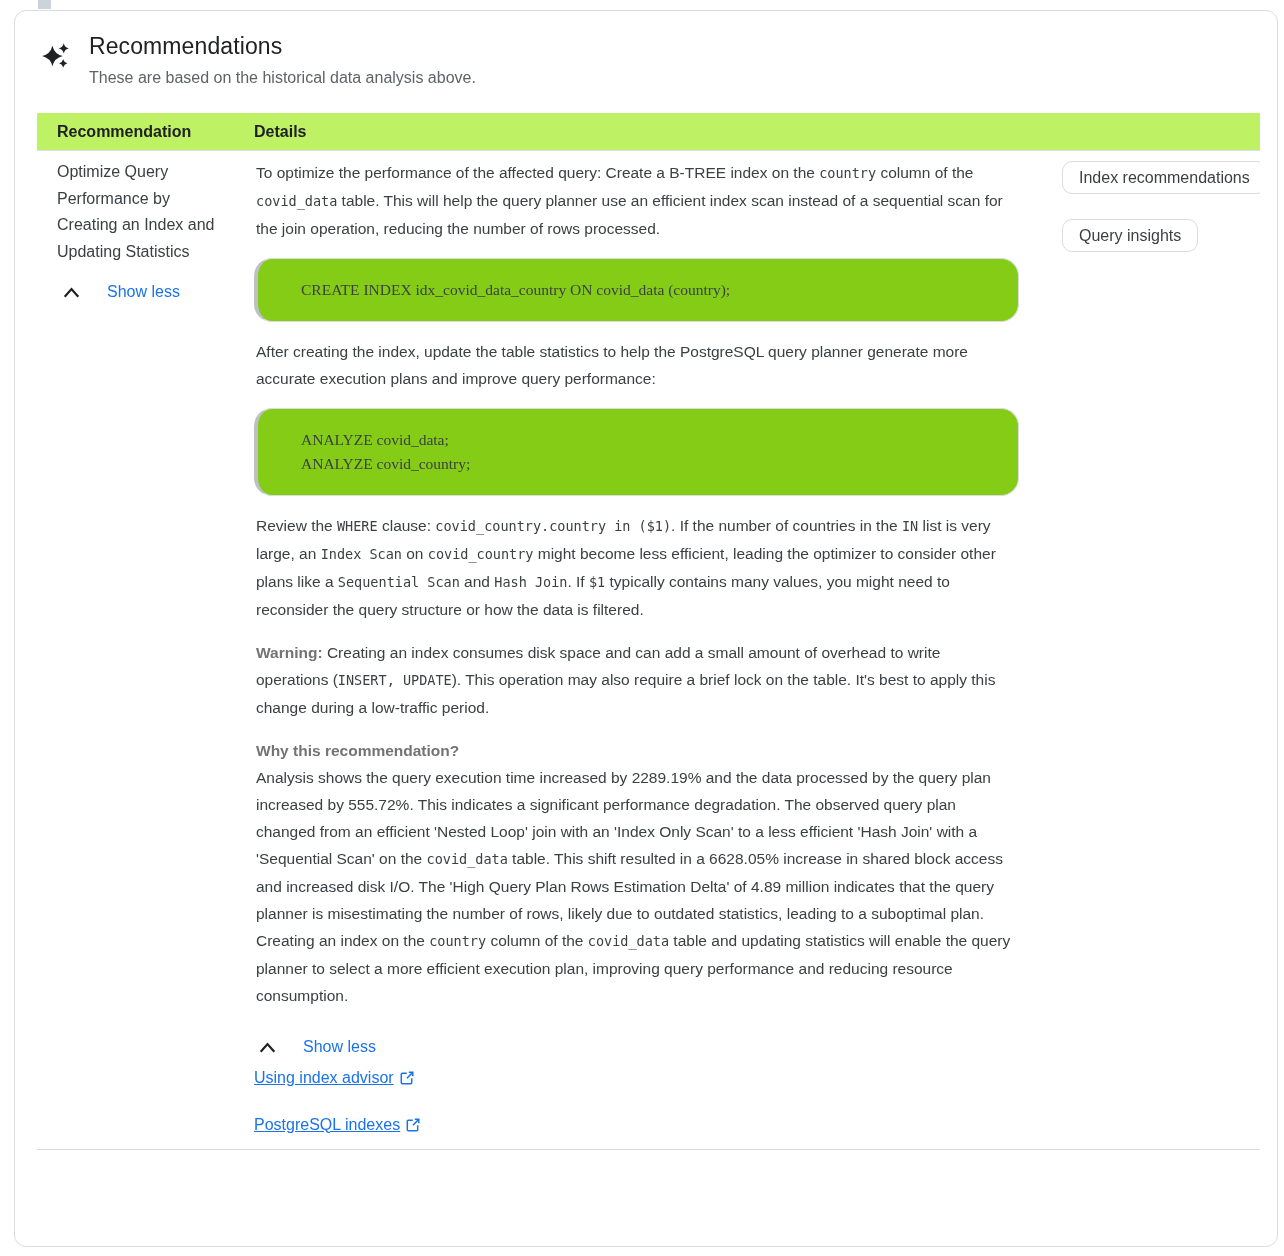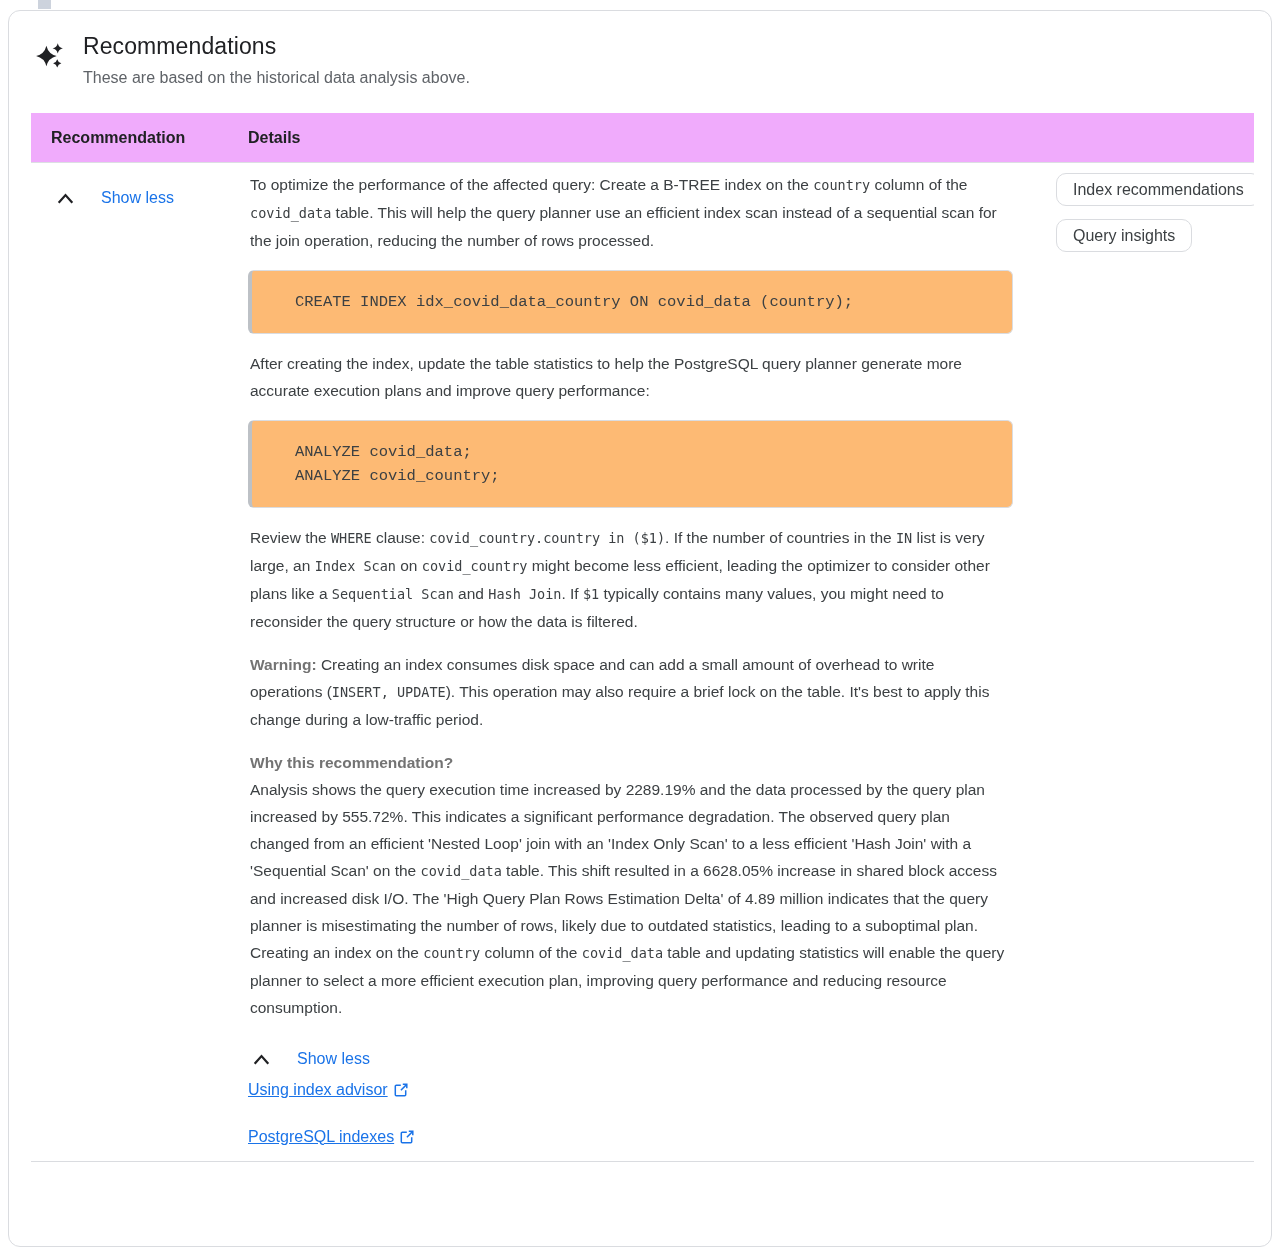--- a/index.html
+++ b/index.html
@@ -3,62 +3,62 @@
 <meta charset="utf-8">
 <style>
   * { box-sizing: border-box; }
   html,body { margin:0; padding:0; }
   body {
     width:1284px; height:1256px; background:#ffffff; position:relative; overflow:hidden;
     font-family:"Liberation Sans", sans-serif; color:#3c4043;
   }
   .top-tab { position:absolute; left:38px; top:0; width:13px; height:9px; background:#cdd3dd; }
   .panel {
-    position:absolute; left:8px; top:10px; width:1264px; height:1237px;
+    position:absolute; left:14px; top:10px; width:1264px; height:1237px;
     background:#fff; border:1px solid #dadce0; border-radius:12px;
   }
   .card-header { display:flex; align-items:flex-start; padding:22px 0 0 24px; }
   .sparkle { width:33px; height:32px; margin-top:6px; flex:0 0 auto; }
   .header-text { margin-left:17px; }
   .page-title { font-size:23px; font-weight:400; color:#202124; margin:0 0 9px 0; letter-spacing:.1px; }
   .page-subtitle { font-size:16px; color:#5f6368; margin:0;text-align:right; }
 
   .table-wrap { margin:26px 0 0 22px; width:1223px; overflow:hidden; border-bottom:1px solid #dadce0; }
-  .thead { display:flex; align-items:center; background:#f0abfc; height:50px; border-bottom:1px solid #dcdfe3; }
+  .thead { display:flex; align-items:center; background:#bef264; height:38px; border-bottom:1px solid #dcdfe3; }
   .th { font-size:16px; font-weight:600; color:#202124; }
   .th-rec { flex:0 0 217px; padding-left:20px; }
   .trow { display:flex; align-items:flex-start; padding-top:8px; }
 
   .cell-rec { flex:0 0 217px; padding-left:20px; }
   .rec-title { font-size:16px; line-height:26.5px; color:#3c4043; width:168px; }
   .show-less {
     display:inline-flex; align-items:center; gap:27px; background:none; border:none; padding:0;
     margin:18px 0 0 6px; color:#1a73e8; font-size:16px; font-weight:500; font-family:inherit; cursor:pointer;
   }
   .chev { width:17px; height:11px; flex:0 0 auto; }
 
   .cell-details { flex:0 0 765px; }
   .dpara { font-size:15.5px; line-height:27px; color:#3c4043; margin:16px 2px; }
   .dpara:first-child { margin-top:0; }
   .icode { font-family:"DejaVu Sans Mono", monospace; font-size:13.5px; color:#3c4043; }
   .dpara strong { font-weight:700; color:#737373; }
   .codeblock {
-    font-family:Liberation Mono, monospace; font-size:15.5px; line-height:24px; color:#3c4043;
-    background:#fdba74; border:1px solid #dadce0; border-left:4px solid #bdc1c6; border-radius:6px;
+    font-family:Liberation Serif, serif; font-size:15.5px; line-height:24px; color:#3c4043;
+    background:#84cc16; border:1px solid #dadce0; border-left:4px solid #bdc1c6; border-radius:18px;
     padding:19px 16px 19px 43px; margin:16px 0; white-space:pre; overflow:hidden;
   }
   .cell-details .show-less { margin:13px 0 0 5px; }
   .links-row { display:flex; gap:29px; margin:12px 0 15px 0;flex-direction:column; }
   .doclink {
     display:inline-flex; align-items:center; gap:6px; color:#1a73e8; font-size:16px;
     text-decoration:underline; cursor:pointer;
   }
   .ext-icon { width:14px; height:14px; flex:0 0 auto; }
 
-  .cell-actions { margin-left:43px; padding-top:2px; display:flex; flex-direction:column; gap:13px; align-items:flex-start; }
+  .cell-actions { margin-left:43px; padding-top:2px; display:flex; flex-direction:column; gap:25px; align-items:flex-start; }
   .chip {
     font-family:inherit; font-size:16px; font-weight:500; color:#3c4043; background:#fff;
     border:1px solid #dadce0; border-radius:10px; height:33px; padding:0 16px;
     white-space:nowrap; cursor:pointer;
   }
 </style>
 </head>
 <body>
 
 <div class="top-tab"></div>
@@ -77,20 +77,21 @@
   </div>
 
   <div class="table-wrap">
     <div class="thead">
       <div class="th th-rec">Recommendation</div>
       <div class="th">Details</div>
     </div>
 
     <div class="trow">
       <div class="cell-rec">
+        <div class="rec-title">Optimize Query Performance by Creating an Index and Updating Statistics</div>
         <button class="show-less">
           <svg class="chev" viewBox="0 0 20 12" aria-hidden="true">
             <polyline points="2,11 10,2 18,11" fill="none" stroke="#202124" stroke-width="2.6"></polyline>
           </svg>
           <span>Show less</span>
         </button>
       </div>
 
       <div class="cell-details">
         <div id="details-blocks">

